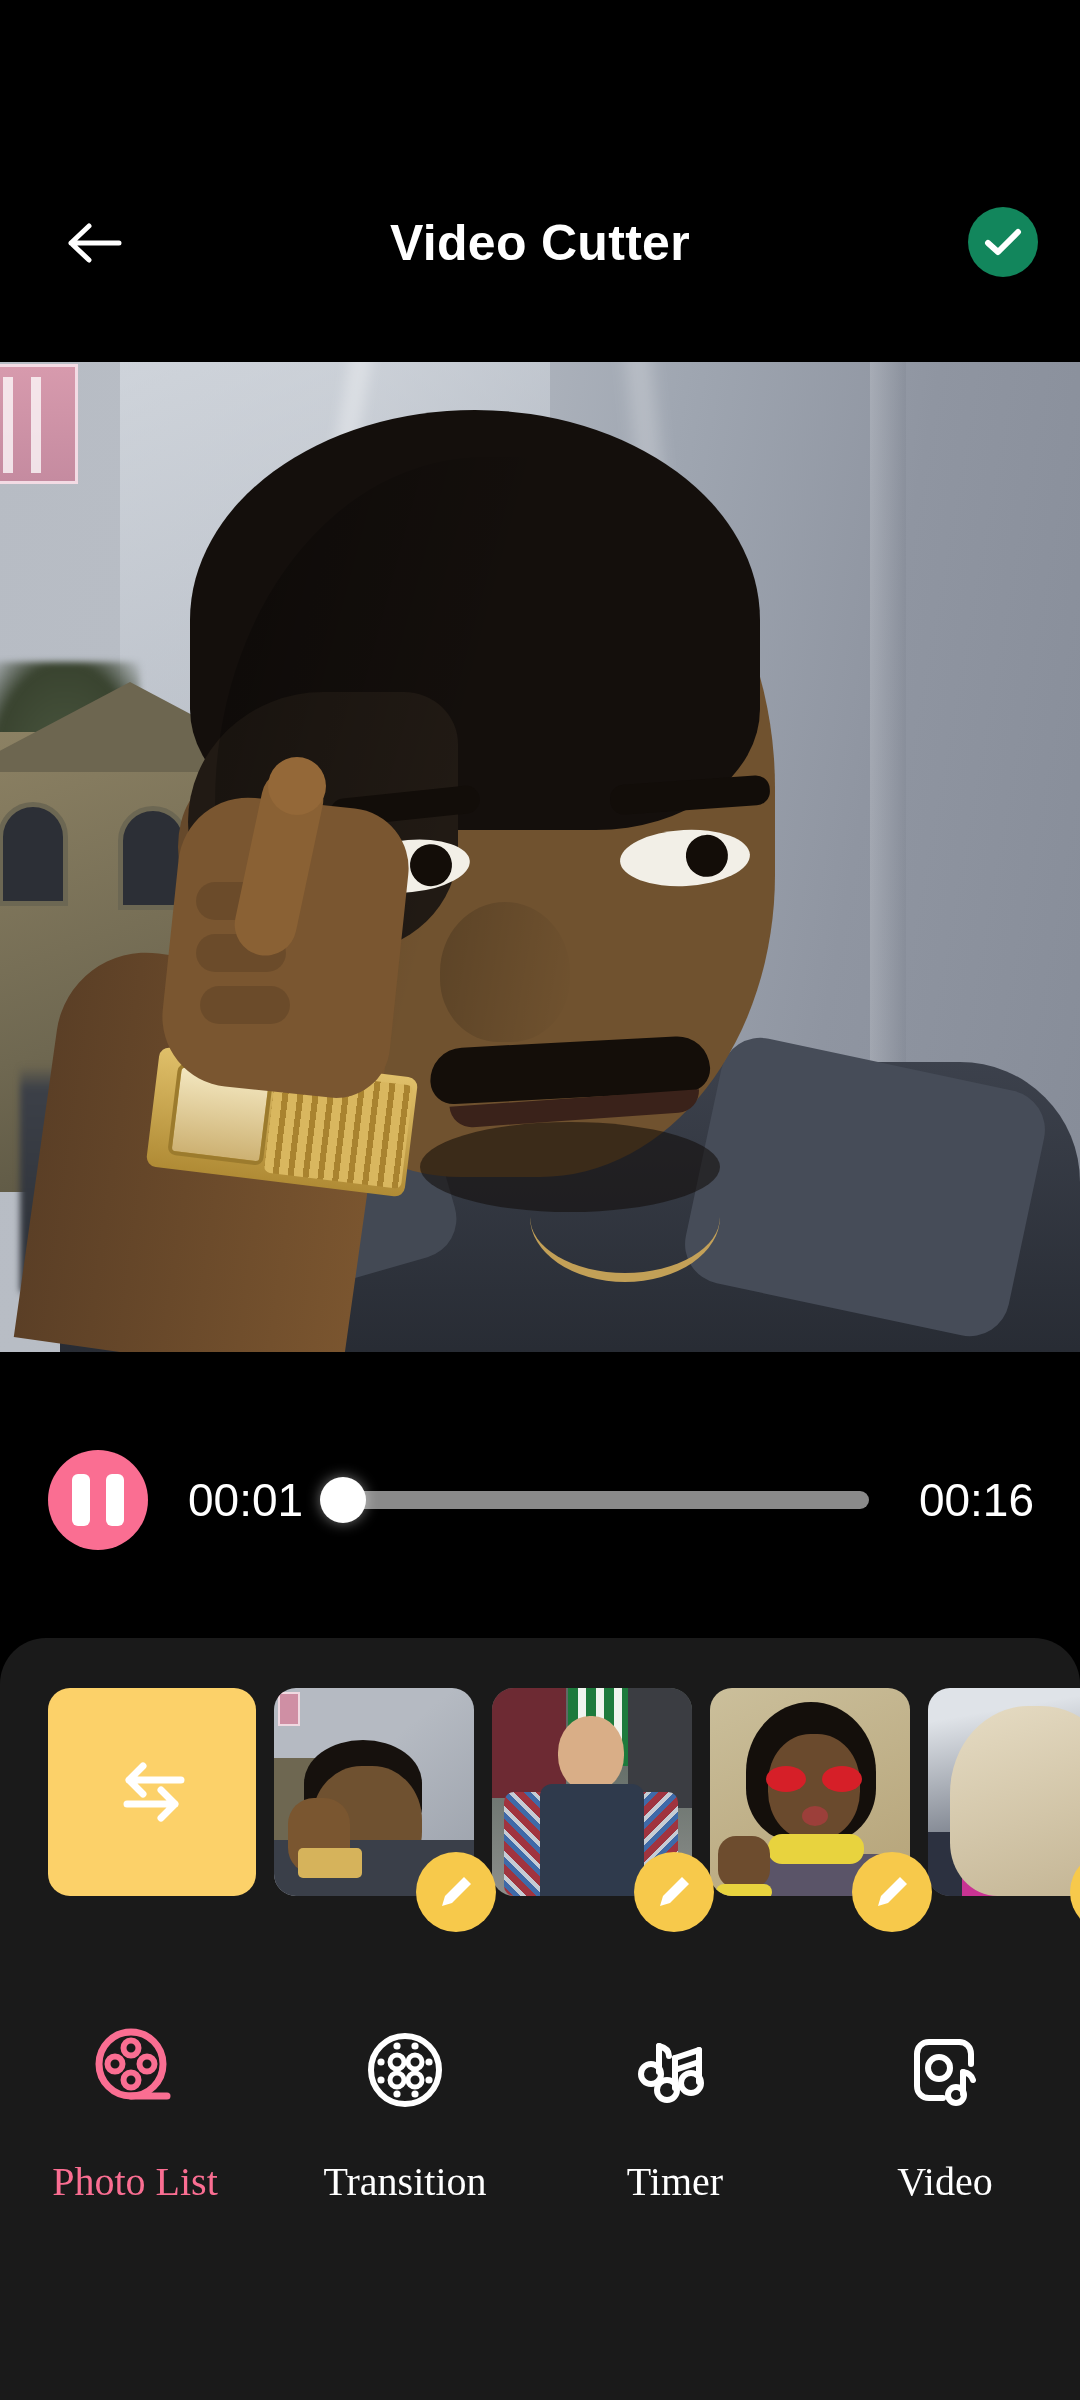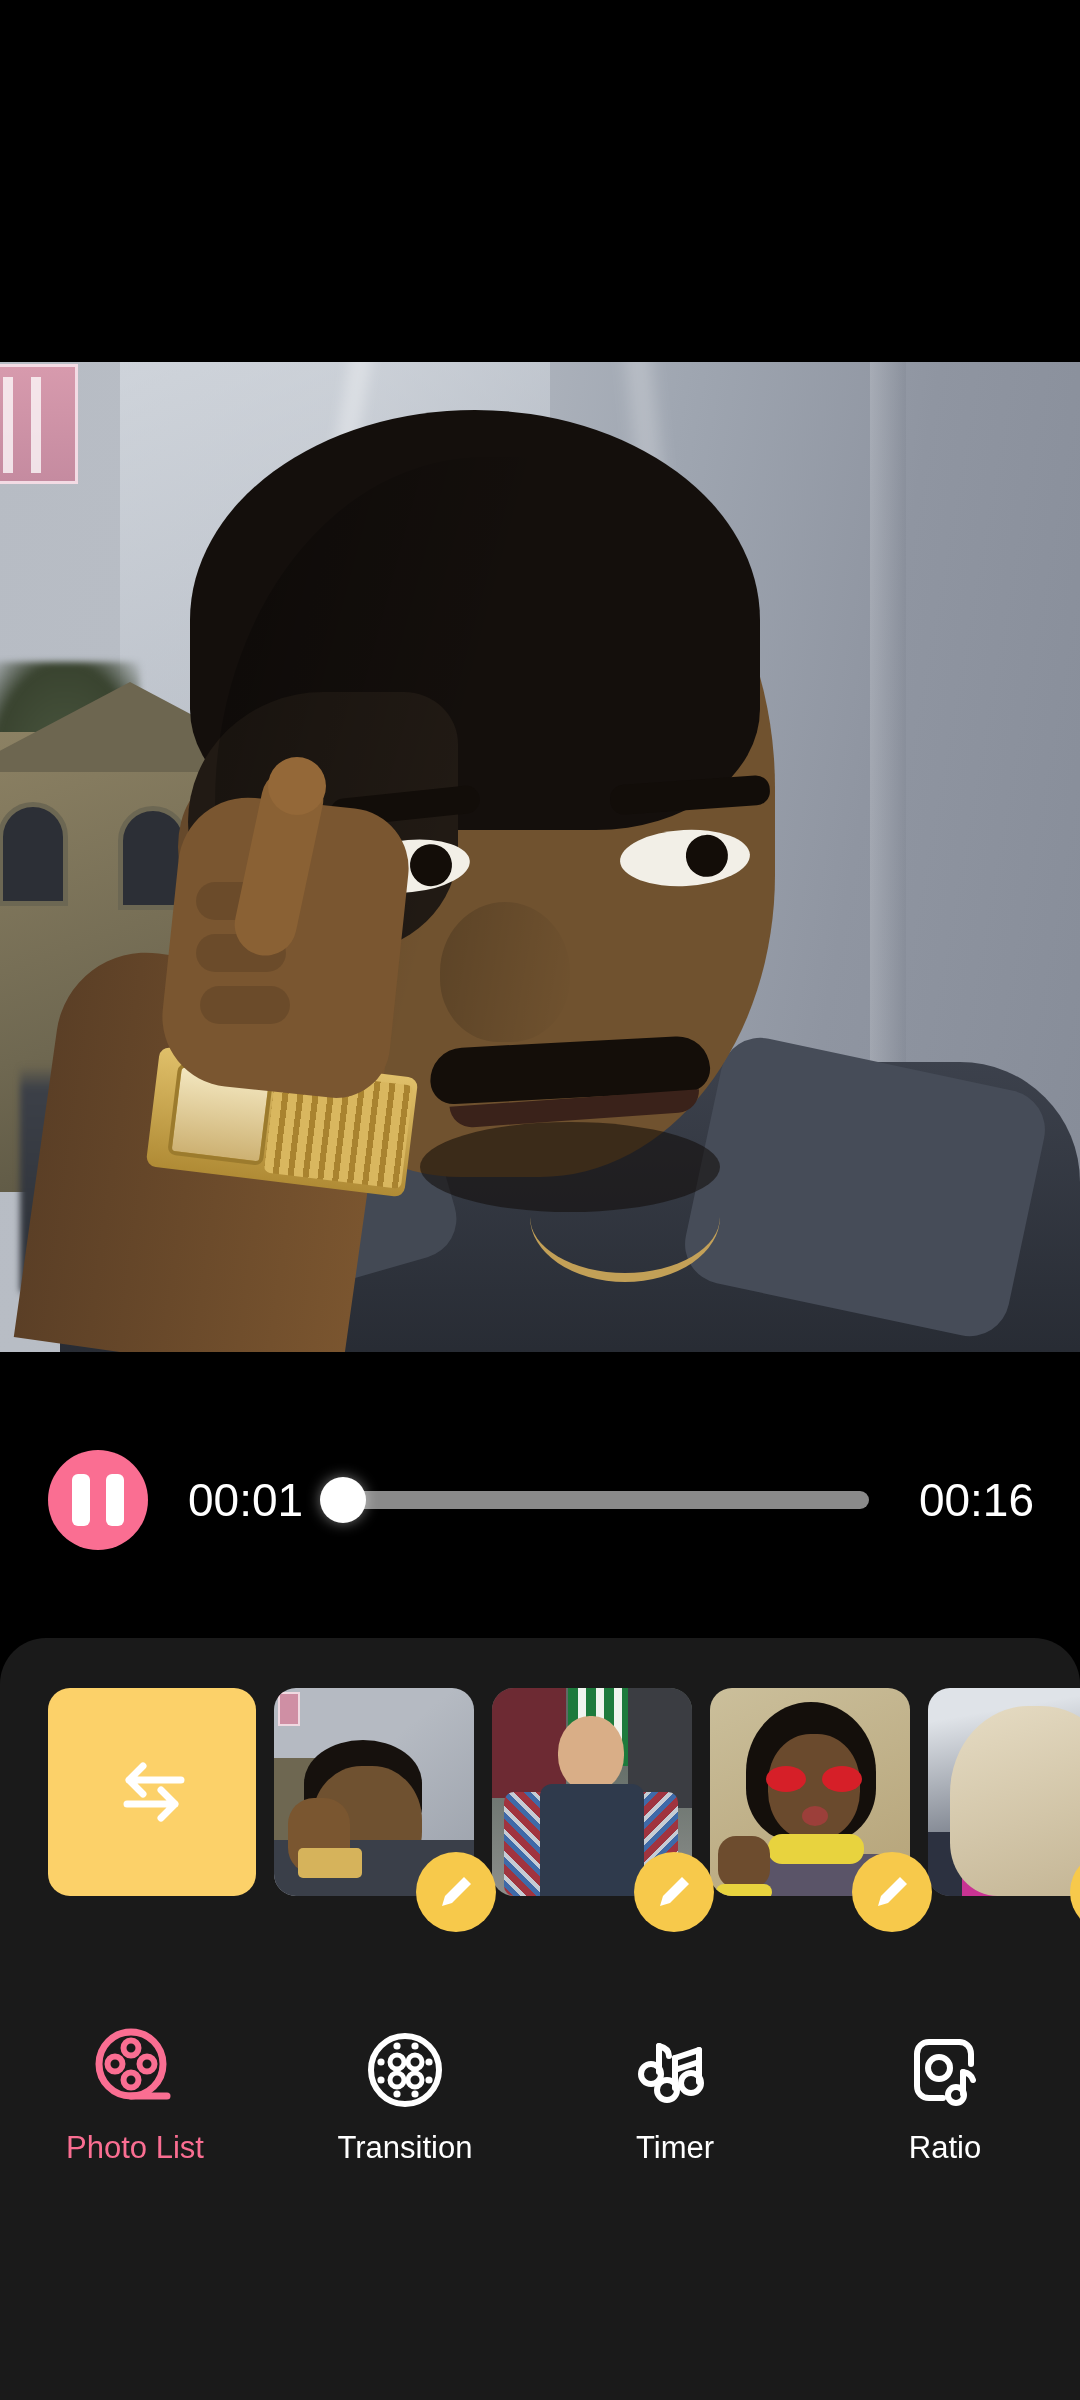--- a/index.html
+++ b/index.html
@@ -318,31 +318,48 @@
 
   
   .tabbar {
     position:absolute; top:2010px; left:0; width:1080px; height:260px;
     display:flex; align-items:flex-start;
   }
   .tab {
     flex:1; display:flex; flex-direction:column; align-items:center; gap:0;
   }
   .tab-icon { height:120px; display:flex; align-items:center; justify-content:center; }
-  .tab-label { font-size:31px; color:#ffffff; }
+  .tab-label { margin-top:28px; font-size:40px; color:#ffffff;font-family:Liberation Serif, serif; }
   .tab.active .tab-label { color:#FA6E92; }
 
   svg { display:block; }
 </style>
 </head>
 <body>
 
 <div id="app">
 
 
+  <div class="appbar">
+    <div class="back-btn">
+      <span>
+        <svg width="56" height="44" viewBox="0 0 56 44">
+          <path d="M4 22 H52 M4 22 L22 5 M4 22 L22 39" stroke="#fff" stroke-width="5" fill="none" stroke-linecap="round" stroke-linejoin="round"></path>
+        </svg>
+      </span>
+    </div>
+    <div class="appbar-title">Video Cutter</div>
+    <div class="confirm-btn">
+      <span>
+        <svg width="40" height="32" viewBox="0 0 40 32">
+          <path d="M5 17 L15 26 L35 6" stroke="#fff" stroke-width="6" fill="none" stroke-linecap="round" stroke-linejoin="round"></path>
+        </svg>
+      </span>
+    </div>
+  </div>
 
   <div class="video-wrap">
     <div class="video-scene">
       <div class="bg-wall"></div>
       <div class="bg-window-pane"></div>
       <div class="bg-streak1"></div>
       <div class="bg-streak2"></div>
       <div class="bg-pillar"></div>
       <div class="poster">
           <i></i>
@@ -551,19 +568,19 @@
         <div class="tab-icon">
           <svg width="92" height="92" viewBox="0 0 92 92">
             <path d="M60 18 H30 C23 18 18 23 18 30 V62 C18 69 23 74 30 74 H44" stroke="#fff" stroke-width="6" fill="none" stroke-linecap="round"></path>
             <path d="M60 18 C67 18 72 23 72 30 V40" stroke="#fff" stroke-width="6" fill="none" stroke-linecap="round"></path>
             <circle cx="40" cy="44" r="11" stroke="#fff" stroke-width="6" fill="none"></circle>
             <path d="M64 48 V70" stroke="#fff" stroke-width="6" fill="none" stroke-linecap="round"></path>
             <path d="M64 48 C70 49 73 52 74 56" stroke="#fff" stroke-width="6" fill="none" stroke-linecap="round"></path>
             <circle cx="57" cy="71" r="8" stroke="#fff" stroke-width="6" fill="none"></circle>
           </svg>
         </div>
-        <div class="tab-label">Ratio</div>
+        <div class="tab-label">Video</div>
       </div>
 
 
     </div>
   </div>
 </div>
 
 </body></html>

